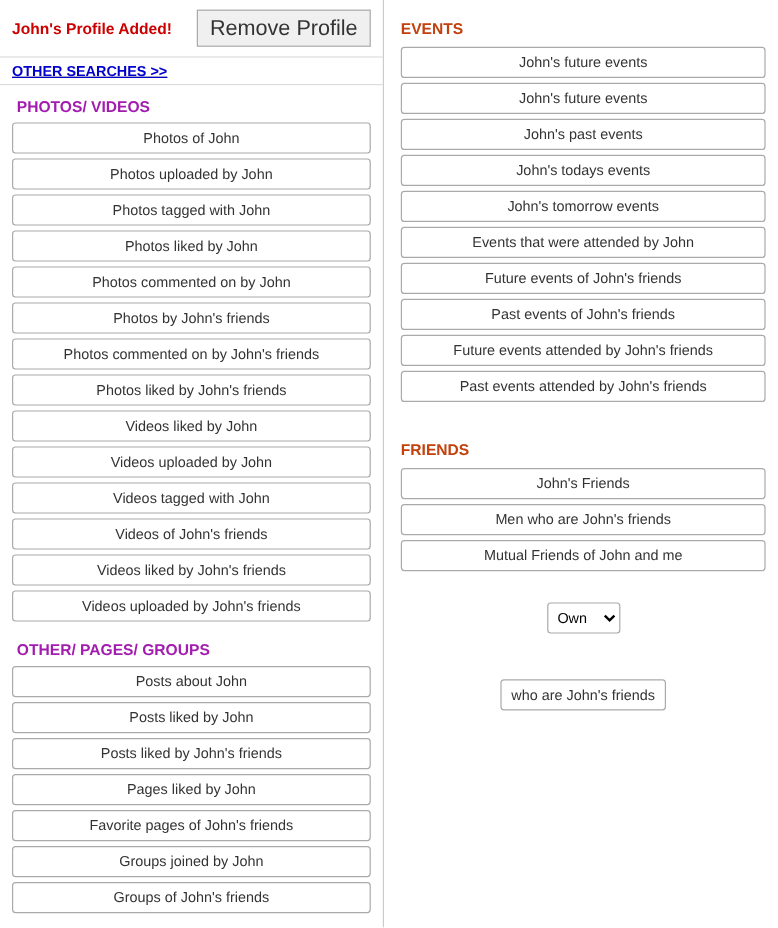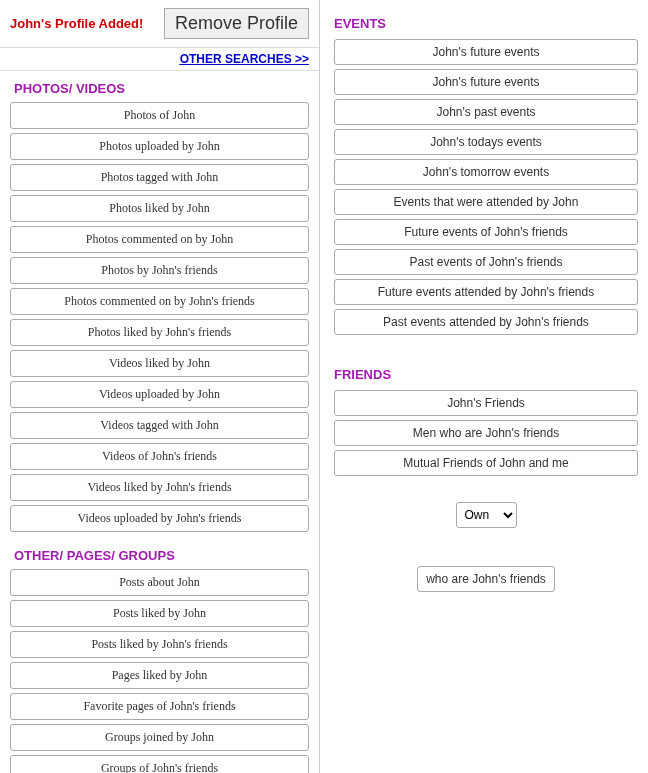--- a/index.html
+++ b/index.html
@@ -42,21 +42,21 @@
     }
     .remove-profile-btn {
       background: #f0f0f0;
       border: 1px solid #aaa;
       padding: 4px 10px;
       cursor: pointer;
       font-size: 18px;
       color: #333;
     }
     .other-searches {
-      text-align: right;
+      text-align: left;
       padding: 4px 10px;
       border-bottom: 1px solid #ddd;
       text-decoration: underline;
     }
     .other-searches a {
       color: #00c;
       font-size: 12px;
       font-weight: bold;
       text-decoration: underline;
       cursor: pointer;
@@ -81,40 +81,39 @@
     .search-btn {
       background: #fff;
       border: 1px solid #aaa;
       border-radius: 3px;
       padding: 5px 8px;
       cursor: pointer;
       font-size: 12px;
       color: #333;
       text-align: center;
       width: 100%;
-      font-family: Liberation Serif, serif;
     }
     
     .right-panel {
       flex: 1;
       display: flex;
       flex-direction: column;
       overflow: hidden;
     }
     .right-scroll {
       overflow-y: auto;
       overflow-x: hidden;
       flex: 1;
       padding: 10px 10px 10px 14px;
     }
     .right-section-title {
       font-weight: bold;
       font-size: 13px;
       padding: 6px 0 8px 0;
-      color: #a21caf;
+      color: #c2410c;
     }
     .right-btn-list {
       display: flex;
       flex-direction: column;
       gap: 4px;
       margin-bottom: 26px;
     }
     .right-search-btn {
       background: #fff;
       border: 1px solid #aaa;

